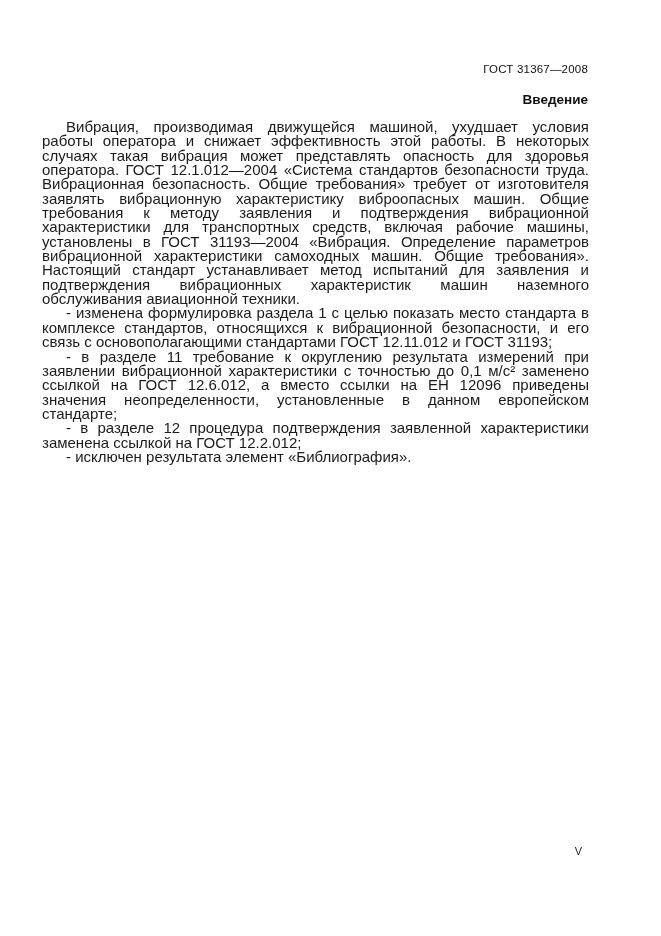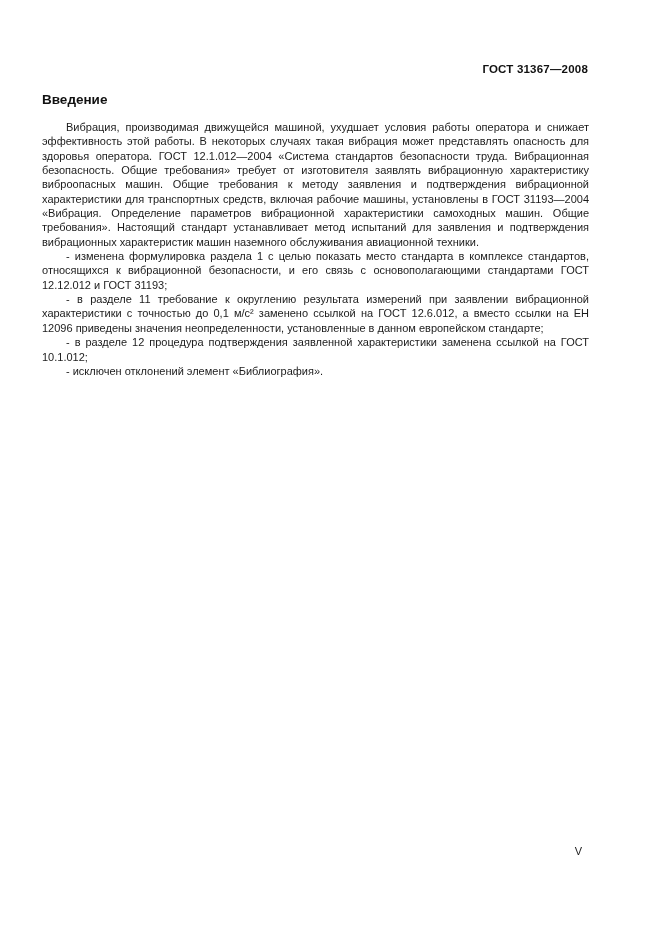--- a/index.html
+++ b/index.html
@@ -16,41 +16,41 @@
     color: #1b1b1b;
     overflow: hidden;
   }
   .doc-header {
     position: absolute;
     top: 63px;
     left: 42px;
     width: 546px;
     text-align: right;
     font-size: 11.5px;
-    font-weight: bold;
+    font-weight: normal;
     letter-spacing: 0.2px;
     color: #111111;
   }
   .doc-title {
     position: absolute;
     top: 92px;
     left: 42px;
     width: 546px;
     margin: 0;
-    text-align: left;
+    text-align: right;
     font-size: 13.5px;
     font-weight: bold;
     color: #111111;
   }
   .doc-body {
     position: absolute;
     top: 120px;
     left: 42px;
     width: 547px;
-    font-size: 11px;
+    font-size: 15px;
     line-height: 14.35px;
     text-align: justify;
     color: #1b1b1b;
   }
   .doc-body p {
     margin: 0;
     padding: 0;
     text-indent: 24px;
   }
   .page-number {
@@ -67,21 +67,21 @@
 <body>
 
 <div class="page">
 
   <div class="doc-header">ГОСТ 31367—2008</div>
 
   <h1 class="doc-title">Введение</h1>
 
   <div class="doc-body">
     <p>Вибрация, производимая движущейся машиной, ухудшает условия работы оператора и снижает эффективность этой работы. В некоторых случаях такая вибрация может представлять опасность для здоровья оператора. ГОСТ 12.1.012—2004 «Система стандартов безопасности труда. Вибрационная безопасность. Общие требования» требует от изготовителя заявлять вибрационную характеристику виброопасных машин. Общие требования к методу заявления и подтверждения вибрационной характеристики для транспортных средств, включая рабочие машины, установлены в ГОСТ 31193—2004 «Вибрация. Определение параметров вибрационной характеристики самоходных машин. Общие требования». Настоящий стандарт устанавливает метод испытаний для заявления и подтверждения вибрационных характеристик машин наземного обслуживания авиационной техники.</p>
-    <p>- изменена формулировка раздела 1 с целью показать место стандарта в комплексе стандартов, относящихся к вибрационной безопасности, и его связь с основополагающими стандартами ГОСТ 12.12.012 и ГОСТ 31193;</p>
+    <p>- изменена формулировка раздела 1 с целью показать место стандарта в комплексе стандартов, относящихся к вибрационной безопасности, и его связь с основополагающими стандартами ГОСТ 12.11.012 и ГОСТ 31193;</p>
     <p>- в разделе 11 требование к округлению результата измерений при заявлении вибрационной характеристики с точностью до 0,1 м/с² заменено ссылкой на ГОСТ 12.6.012, а вместо ссылки на ЕН 12096 приведены значения неопределенности, установленные в данном европейском стандарте;</p>
-    <p>- в разделе 12 процедура подтверждения заявленной характеристики заменена ссылкой на ГОСТ 10.1.012;</p>
-    <p>- исключен отклонений элемент «Библиография».</p>
+    <p>- в разделе 12 процедура подтверждения заявленной характеристики заменена ссылкой на ГОСТ 12.2.012;</p>
+    <p>- исключен результата элемент «Библиография».</p>
   </div>
 
   <div class="page-number">V</div>
 
 </div>
 
 </body></html>

